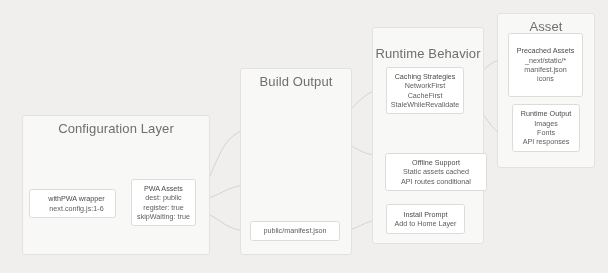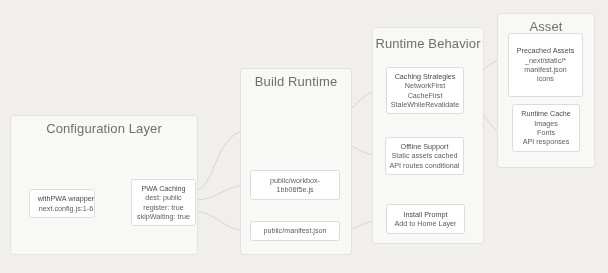--- a/index.html
+++ b/index.html
@@ -62,83 +62,79 @@
       <path d="M196,200 C220,199 224,185 250,185"></path>
       <path d="M196,211 C220,214 222,231 250,231"></path>
       <path d="M330,122 C352,118 358,90 386,88"></path>
       <path d="M330,136 C352,142 358,156 385,156"></path>
       <path d="M340,231 C358,231 362,220 386,219"></path>
       <path d="M464,80 C484,76 486,60 508,58"></path>
       <path d="M464,100 C486,104 488,137 512,137"></path>
     </g>
   </svg>
 
-  <div class="group" style="left:10px;top:115px;width:186px;height:138px;">
+  <div class="group" style="left:22px;top:115px;width:186px;height:138px;">
     <div class="group-title" style="top:5px;">Configuration Layer</div>
   </div>
 
   <div class="group" style="left:240px;top:68px;width:110px;height:185px;">
-    <div class="group-title" style="top:5px;">Build Runtime</div>
+    <div class="group-title" style="top:5px;">Build Output</div>
   </div>
 
   <div class="group" style="left:372px;top:27px;width:110px;height:215px;">
-    <div class="group-title" style="top:8px;">Runtime Behavior</div>
+    <div class="group-title" style="top:18px;">Runtime Behavior</div>
   </div>
 
   <div class="group" style="left:497px;top:13px;width:96px;height:153px;">
     <div class="group-title" style="top:5px;">Asset Categories</div>
   </div>
 
-  <div class="node" style="left:29px;top:189px;width:66px;height:29px;padding-left:8px;">
+  <div class="node" style="left:29px;top:189px;width:87px;height:29px;padding-left:8px;">
     <div class="line title">withPWA wrapper</div>
     <div class="line">next.config.js:1-6</div>
   </div>
 
   <div class="node" style="left:131px;top:179px;width:65px;height:47px;">
-    <div class="line title">PWA Caching</div>
+    <div class="line title">PWA Assets</div>
     <div class="line">dest: public</div>
     <div class="line">register: true</div>
     <div class="line">skipWaiting: true</div>
   </div>
 
 
-  <div class="node" style="left:250px;top:170px;width:90px;height:30px;">
-    <div class="line">public/workbox-</div>
-    <div class="line">1bb06f5e.js</div>
-  </div>
 
   <div class="node" style="left:386px;top:67px;width:78px;height:47px;">
     <div class="line title">Caching Strategies</div>
     <div class="line">NetworkFirst</div>
     <div class="line">CacheFirst</div>
     <div class="line">StaleWhileRevalidate</div>
   </div>
 
   <div class="node" style="left:250px;top:221px;width:90px;height:20px;">
     <div class="line">public/manifest.json</div>
   </div>
 
-  <div class="node" style="left:385px;top:137px;width:79px;height:38px;">
+  <div class="node" style="left:385px;top:153px;width:102px;height:38px;">
     <div class="line title">Offline Support</div>
     <div class="line">Static assets cached</div>
     <div class="line">API routes conditional</div>
   </div>
 
   <div class="node" style="left:386px;top:204px;width:79px;height:30px;">
     <div class="line title">Install Prompt</div>
     <div class="line">Add to Home Layer</div>
   </div>
 
   <div class="node" style="left:508px;top:33px;width:75px;height:64px;">
     <div class="line title">Precached Assets</div>
     <div class="line">_next/static/*</div>
     <div class="line">manifest.json</div>
     <div class="line">icons</div>
   </div>
 
   <div class="node" style="left:512px;top:104px;width:68px;height:48px;">
-    <div class="line title">Runtime Cache</div>
+    <div class="line title">Runtime Output</div>
     <div class="line">Images</div>
     <div class="line">Fonts</div>
     <div class="line">API responses</div>
   </div>
 
 </div>
 
 </body></html>

